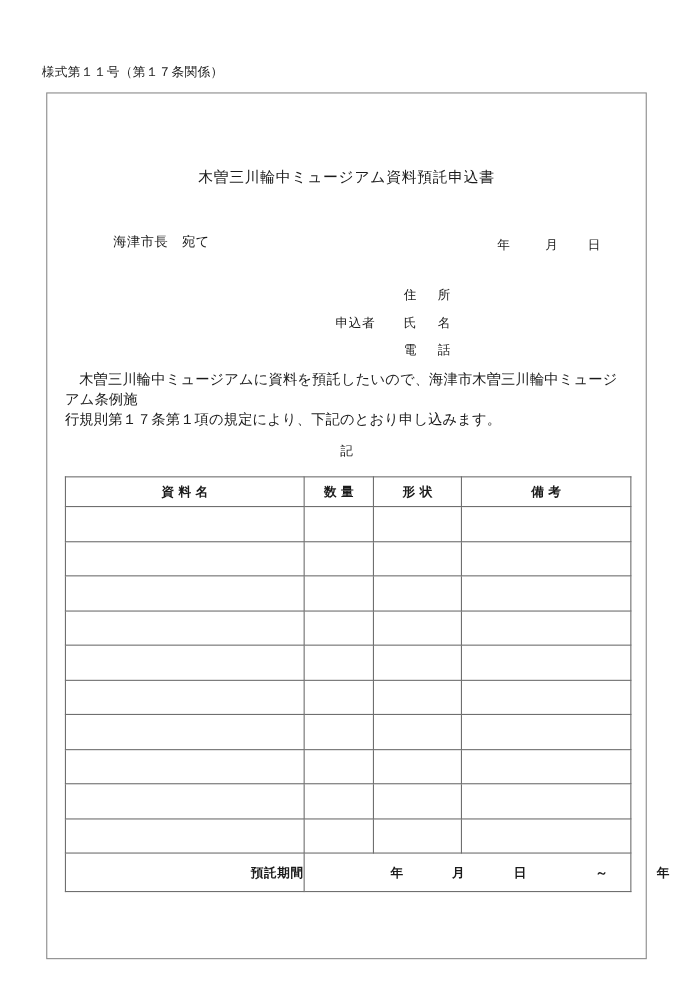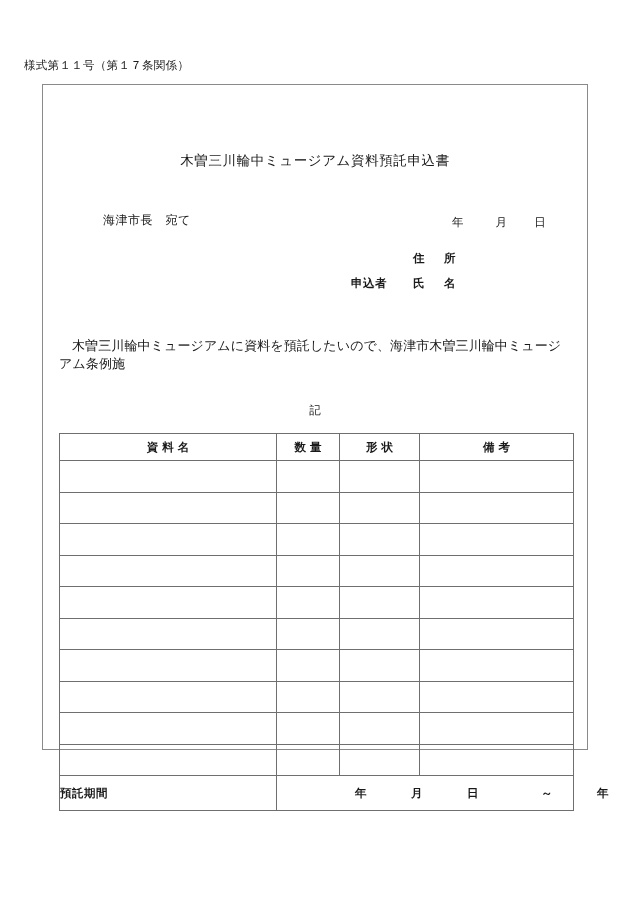--- a/index.html
+++ b/index.html
@@ -12,34 +12,34 @@
     background: #ffffff;
     font-family: "DejaVu Serif", "Liberation Serif", serif;
     color: #1a1a1a;
     position: relative;
     overflow: hidden;
   }
 
   
   .form-number {
     position: absolute;
-    left: 24px;
+    left: 38px;
     top: 58px;
     font-size: 11.5px;
     letter-spacing: 0.3px;
     white-space: nowrap;
   }
 
   
   .page-frame {
     position: absolute;
     left: 42px;
     top: 84px;
     width: 546px;
-    height: 666px;
+    height: 788px;
     border: 1.5px solid #8a8a8a;
     box-sizing: border-box;
   }
 
   .page-inner {
     position: absolute;
     left: 0;
     top: 0;
     right: 0;
     bottom: 0;
@@ -78,29 +78,27 @@
 
   
   .applicant-block {
     position: absolute;
     left: 262px;
     top: 166px;
     font-size: 11.5px;
   }
   .app-row {
     display: flex;
-    align-items: flex-start;
+    align-items: flex-end;
     height: 25px;
-    font-weight: bold;
   }
   .app-label {
     width: 62px;
     text-align: left;
     letter-spacing: 0.5px;
-    margin-left: 46px;
   }
   .app-field {
     width: 62px;
     letter-spacing: 4px;
   }
 
   
   .body-text {
     position: absolute;
     left: 16px;
@@ -148,21 +146,21 @@
   .items-table td.body-cell {
     height: 30.5px;
   }
   .col-name  { width: 217px; }
   .col-qty   { width: 63px; }
   .col-shape { width: 80px; }
   .col-note  { width: 154px; }
 
   .period-label-cell {
     height: 34px;
-    text-align: left;
+    text-align: right;
     letter-spacing: 0.5px;
   }
   .period-value-cell {
     height: 34px;
     text-align: left;
   }
   .period-value {
     display: block;
     padding-left: 78px;
     white-space: nowrap;
@@ -190,24 +188,29 @@
 
     <div class="applicant-block">
       <div class="app-row">
         <span class="app-label"></span>
         <span class="app-field">住　所</span>
       </div>
       <div class="app-row">
         <span class="app-label">申込者</span>
         <span class="app-field">氏　名</span>
       </div>
+      <div class="app-row">
+        <span class="app-label"></span>
+        <span class="app-field">電　話</span>
+      </div>
     </div>
 
     <div class="body-text">
       <p class="indent">木曽三川輪中ミュージアムに資料を預託したいので、海津市木曽三川輪中ミュージアム条例施</p>
+      <p>行規則第１７条第１項の規定により、下記のとおり申し込みます。</p>
     </div>
 
     <div class="ki-mark">記</div>
 
     <table class="items-table">
       <colgroup>
         <col class="col-name">
         <col class="col-qty">
         <col class="col-shape">
         <col class="col-note">

